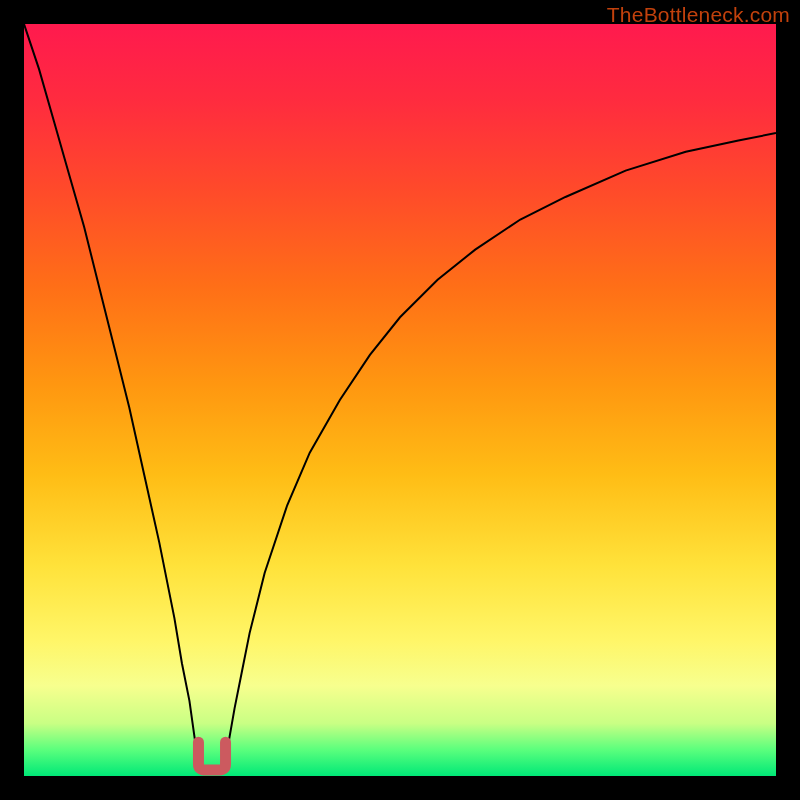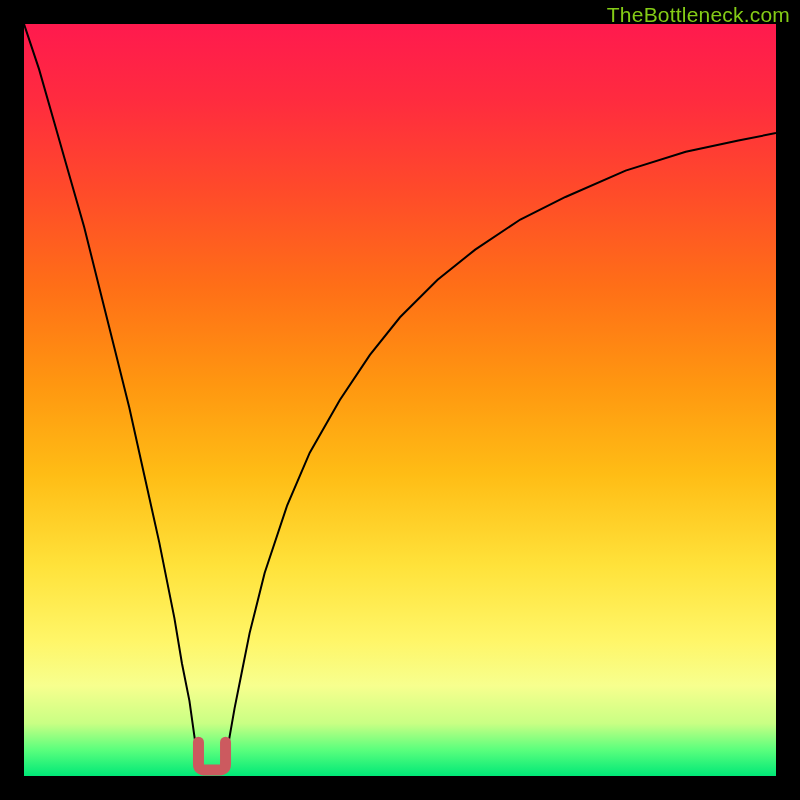--- a/index.html
+++ b/index.html
@@ -16,21 +16,21 @@
     left: 24px;
     top: 24px;
     width: 752px;
     height: 752px;
     box-sizing: border-box;
   }
   .attribution {
     position: absolute;
     top: 3px;
     right: 10px;
-    color: #84cc16;
+    color: #c2410c;
     font-size: 21px;
     font-weight: 400;
     letter-spacing: 0.2px;
   }
   svg {
     display: block;
   }
 </style>
 </head>
 <body>

